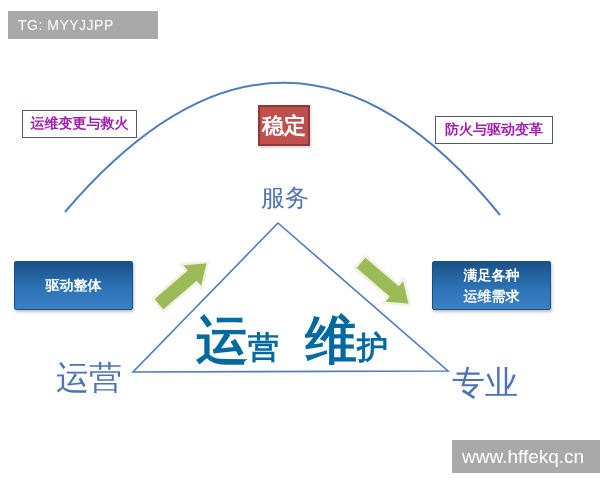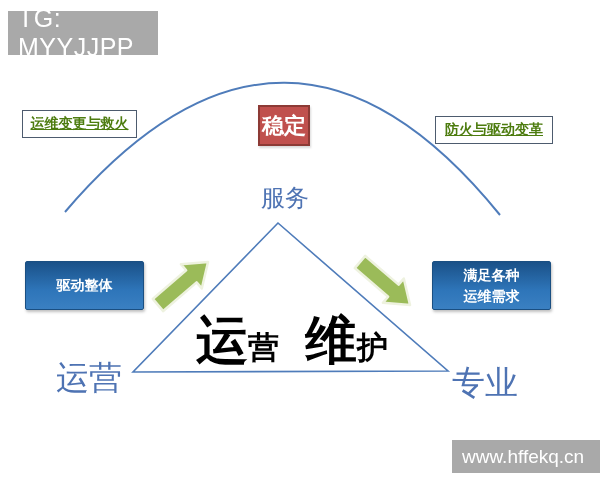--- a/index.html
+++ b/index.html
@@ -1,51 +1,51 @@
 <!DOCTYPE html>
 <html><head>
 <meta charset="utf-8">
 <style>
   html,body{margin:0;padding:0;background:#ffffff;}
   body{font-family:"Liberation Sans","DejaVu Sans",sans-serif;}
   #stage{position:relative;width:600px;height:480px;background:#ffffff;overflow:hidden;}
 
   
   .banner{position:absolute;background:#a9a9a9;color:#ffffff;display:flex;align-items:center;}
-  #tg-banner{left:8px;top:11px;width:140px;height:44px;font-size:25px;padding-left:10px;letter-spacing:.5px;}
+  #tg-banner{left:8px;top:11px;width:140px;height:28px;font-size:14px;padding-left:10px;letter-spacing:.5px;}
   #watermark{left:452px;top:440px;width:148px;height:33px;font-size:19px;padding-left:10px;}
 
   
-  .outline-box{position:absolute;background:#ffffff;border:1px solid #4d5b6e;color:#4d7c0f;
-    font-size:14px;font-weight:bold;display:flex;align-items:center;justify-content:center;white-space:nowrap;text-decoration:underline;}
+  .outline-box{position:absolute;background:#ffffff;border:1px solid #4d5b6e;color:#a21caf;
+    font-size:14px;font-weight:bold;display:flex;align-items:center;justify-content:center;white-space:nowrap;}
   #fire-left{left:22px;top:110px;width:113px;height:26px;}
   #fire-right{left:435px;top:116px;width:116px;height:26px;}
 
   
   #stability{position:absolute;left:258px;top:105px;width:48px;height:37px;background:#c0504d;
     border:2px solid #8c3a35;color:#ffffff;font-size:22px;font-weight:bold;
     display:flex;align-items:center;justify-content:center;box-shadow:1px 2px 2px rgba(0,0,0,.15);}
 
   
   .callout{position:absolute;width:117px;height:47px;border-radius:2px;
     background:linear-gradient(180deg,#1a5188 0%,#2e75b9 60%,#3a80c2 100%);
     border:1px solid #1a4f82;color:#ffffff;font-size:14px;font-weight:bold;line-height:1.45;
     display:flex;flex-direction:column;align-items:center;justify-content:center;
     box-shadow:1px 2px 3px rgba(0,0,0,.25);}
-  #callout-left{left:25px;top:261px;}
+  #callout-left{left:14px;top:261px;}
   #callout-right{left:432px;top:261px;}
 
   
   .blue-label{position:absolute;color:#4e73b3;white-space:nowrap;}
   #apex-label{left:225px;top:182px;width:120px;font-size:24px;text-align:center;}
   #vertex-left{left:56px;top:356px;font-size:33px;}
   #vertex-right{left:452px;top:361px;font-size:33px;}
 
   
-  #center-words{position:absolute;left:196px;top:306px;color:#000000;font-weight:bold;white-space:nowrap;}
+  #center-words{position:absolute;left:196px;top:306px;color:#0369a1;font-weight:bold;white-space:nowrap;}
   #center-words .big{font-size:52px;}
   #center-words .small{font-size:31px;}
   #center-words .gap{display:inline-block;width:26px;}
 
   svg{position:absolute;left:0;top:0;}
 </style>
 </head>
 <body>
 
 <div id="stage">

